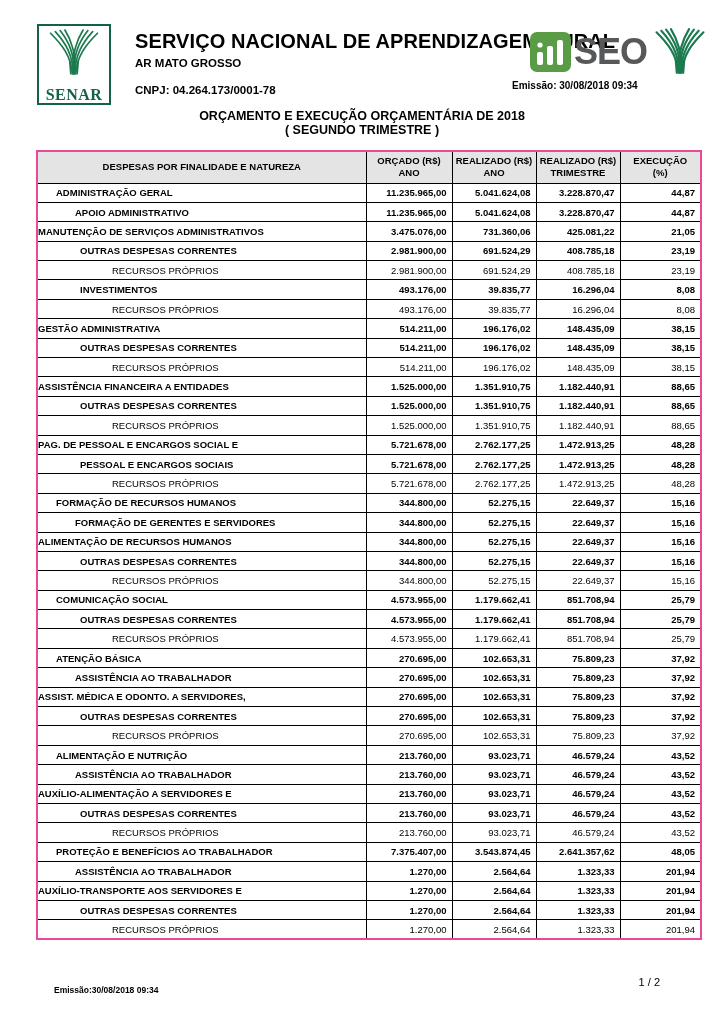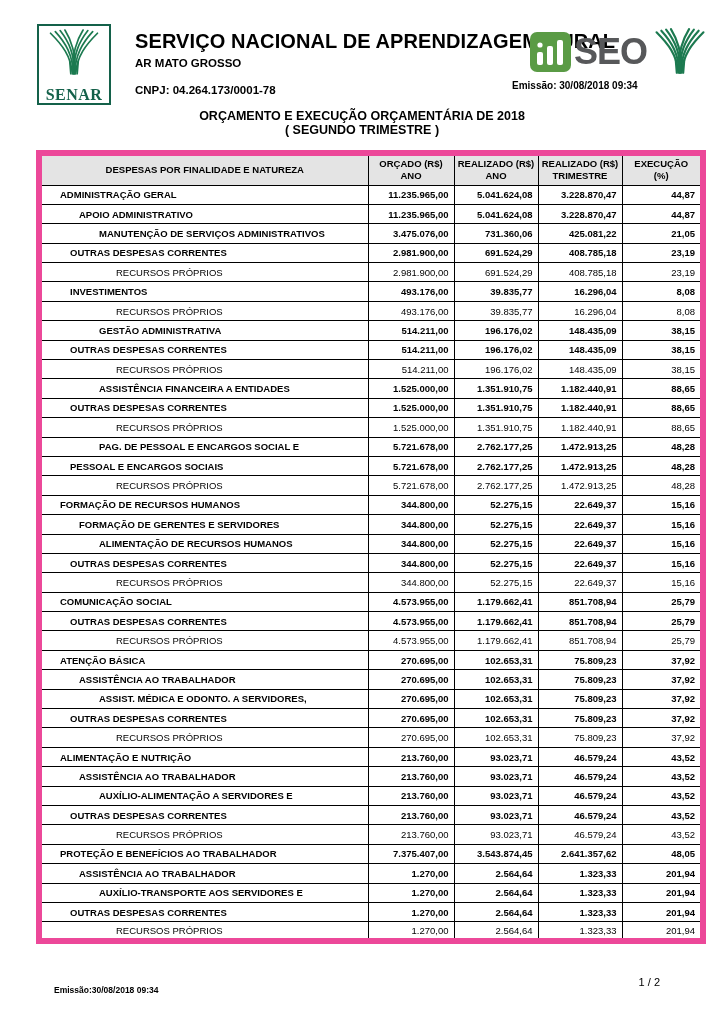--- a/index.html
+++ b/index.html
@@ -29,37 +29,37 @@
   .seo-text { font-size:36px; font-weight:bold; color:#57585a; letter-spacing:-1px; margin-left:3px; line-height:1; }
   .seo-wheat { width:58px; height:48px; margin-left:4px; }
   .emission-top { position:absolute; left:512px; top:80px; font-size:10px; font-weight:bold; }
 
   .title-block { position:absolute; left:0; top:109px; width:100%; text-align:center; }
   .title-block div { font-size:12.5px; font-weight:bold; line-height:1.15; }
 
   
   table.budget {
     position:absolute; left:36px; top:150px; width:664px;
-    border-collapse:collapse; border:6px solid #ec4899; table-layout:fixed;
+    border-collapse:collapse; border:2px solid #ec4899; table-layout:fixed;
   }
   .budget th, .budget td { border:1px solid #000; overflow:hidden; }
   .budget th {
     background:#e4e4e4; font-size:9.5px; font-weight:bold; height:32px;
     text-align:center; vertical-align:middle; white-space:pre-line; line-height:1.25; padding:0 2px;
   }
   .budget td {
     height:19.4px; font-size:9.5px; font-weight:bold; vertical-align:middle;
     white-space:nowrap; padding:0;
   }
   .budget td.num { text-align:right; padding-right:5px; }
   .budget tr.indent-4 td { font-weight:normal; }
   .budget td.desc.i0 { padding-left:18px; }
   .budget td.desc.i1 { padding-left:37px; }
-  .budget td.desc.i2 { padding-left:57px; }
-  .budget td.desc.i3 { padding-left:28px; }
+  .budget td.desc.i2 { }
+  .budget td.desc.i3 { padding-left:42px; }
   .budget td.desc.i4 { padding-left:74px; }
   .col-desc { width:329px; }
   .col-orc  { width:86px; }
   .col-rano { width:84px; }
   .col-rtri { width:84px; }
   .col-exec { width:81px; }
 
   
   .footer-left  { position:absolute; left:54px;  top:985px; font-size:8.5px; font-weight:bold; }
   .footer-right { position:absolute; right:64px; top:976px; font-size:11px; font-weight:normal; }

